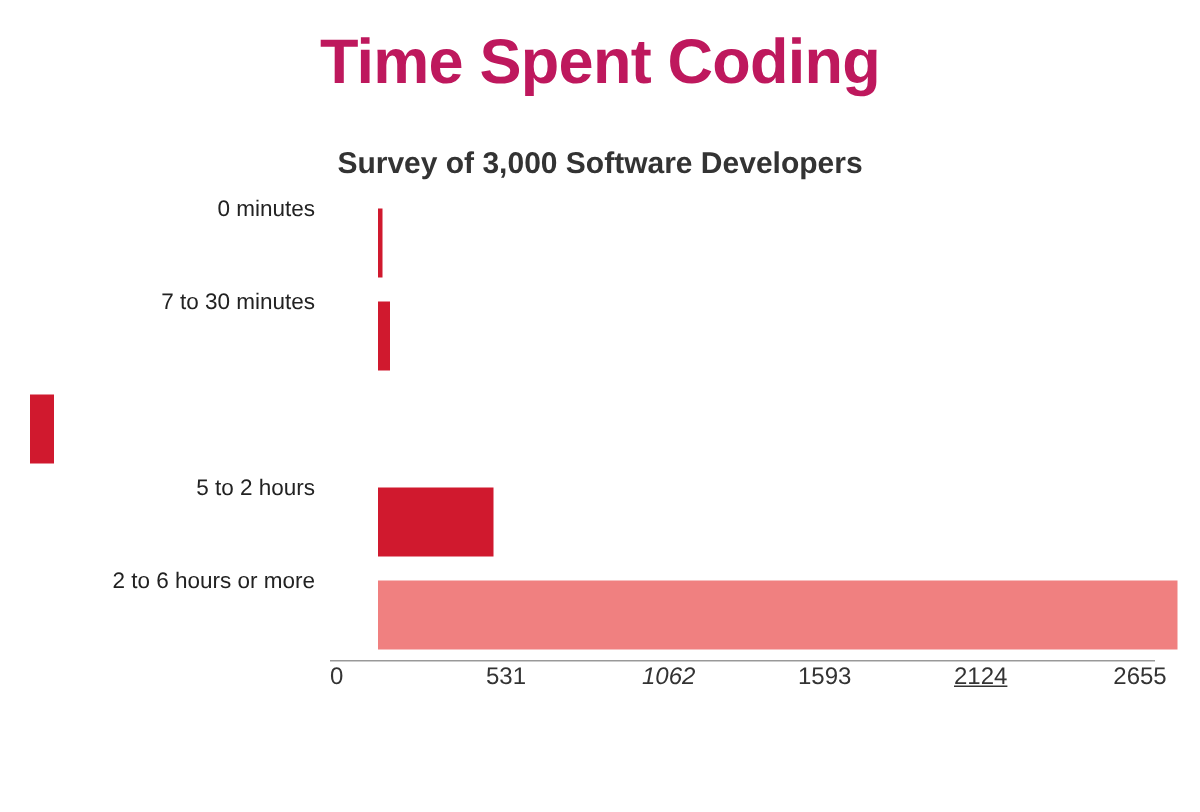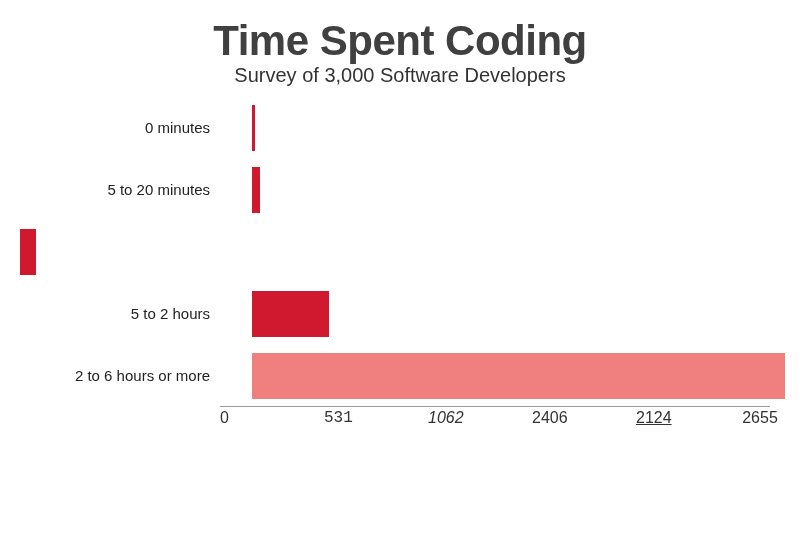--- a/index.html
+++ b/index.html
@@ -10,46 +10,47 @@
       font-family: Arial, Helvetica, sans-serif;
       display: flex;
       flex-direction: column;
       align-items: center;
       justify-content: flex-start;
       overflow: hidden;
     }
     .title {
       font-size: 42px;
       font-weight: 900;
-      color: #404040;
+      color: #be185d;
       margin-top: 18px;
       line-height: 1.1;
       letter-spacing: -0.5px;
     }
     .subtitle {
       font-size: 20px;
       color: #333;
       margin-bottom: 10px;
-      font-weight: 400;
+      font-weight: 700;
+      margin-top: 34px;
     }
     .chart-container {
       width: 780px;
       display: flex;
       flex-direction: column;
       padding: 0 10px;
     }
     .chart-area {
       display: flex;
       flex-direction: column;
       gap: 0px;
       position: relative;
     }
     .bar-row {
       display: flex;
-      align-items: center;
+      align-items: flex-start;
       height: 62px;
       gap: 32px;
     }
     .bar-label {
       width: 200px;
       text-align: right;
       font-size: 15px;
       color: #222;
       padding-right: 10px;
       flex-shrink: 0;
@@ -108,21 +109,21 @@
 <div class="chart-container">
   <div class="chart-area" id="chart-area" style="position: relative;">
 
   <div class="bar-row">
         <div class="bar-label">0 minutes</div>
         <div class="bar-track">
           <div class="bar dark" style="width: 3.05085px;"></div>
         </div>
       </div>
       <div class="bar-row">
-        <div class="bar-label">5 to 20 minutes</div>
+        <div class="bar-label">7 to 30 minutes</div>
         <div class="bar-track">
           <div class="bar dark" style="width: 8.13559px;"></div>
         </div>
       </div>
       <div class="bar-row">
         <div class="bar-track">
           <div class="bar dark" style="width: 16.2712px;"></div>
         </div>
       </div>
       <div class="bar-row">
@@ -135,19 +136,19 @@
         <div class="bar-label">2 to 6 hours or more</div>
         <div class="bar-track">
           <div class="bar light" style="width: 532.881px;"></div>
         </div>
       </div>
       <div class="axis-line"></div>
     </div>
   <div class="x-axis" id="x-axis">
 
   <div class="x-tick" style="flex: 1 1 0%;">0</div>
-      <div class="x-tick" style="flex: 1 1 0%; font-family: Liberation Mono, monospace;">531</div>
+      <div class="x-tick" style="flex: 1 1 0%;">531</div>
       <div class="x-tick" style="flex: 1 1 0%; font-style: italic;">1062</div>
-      <div class="x-tick" style="flex: 1 1 0%;">2406</div>
+      <div class="x-tick" style="flex: 1 1 0%;">1593</div>
       <div class="x-tick" style="flex: 1 1 0%; text-decoration: underline;">2124</div>
       <div class="x-tick" style="flex: 0 1 0%; min-width: 40px; text-align: center;">2655</div>
     </div>
 </div>
 
 </body></html>

